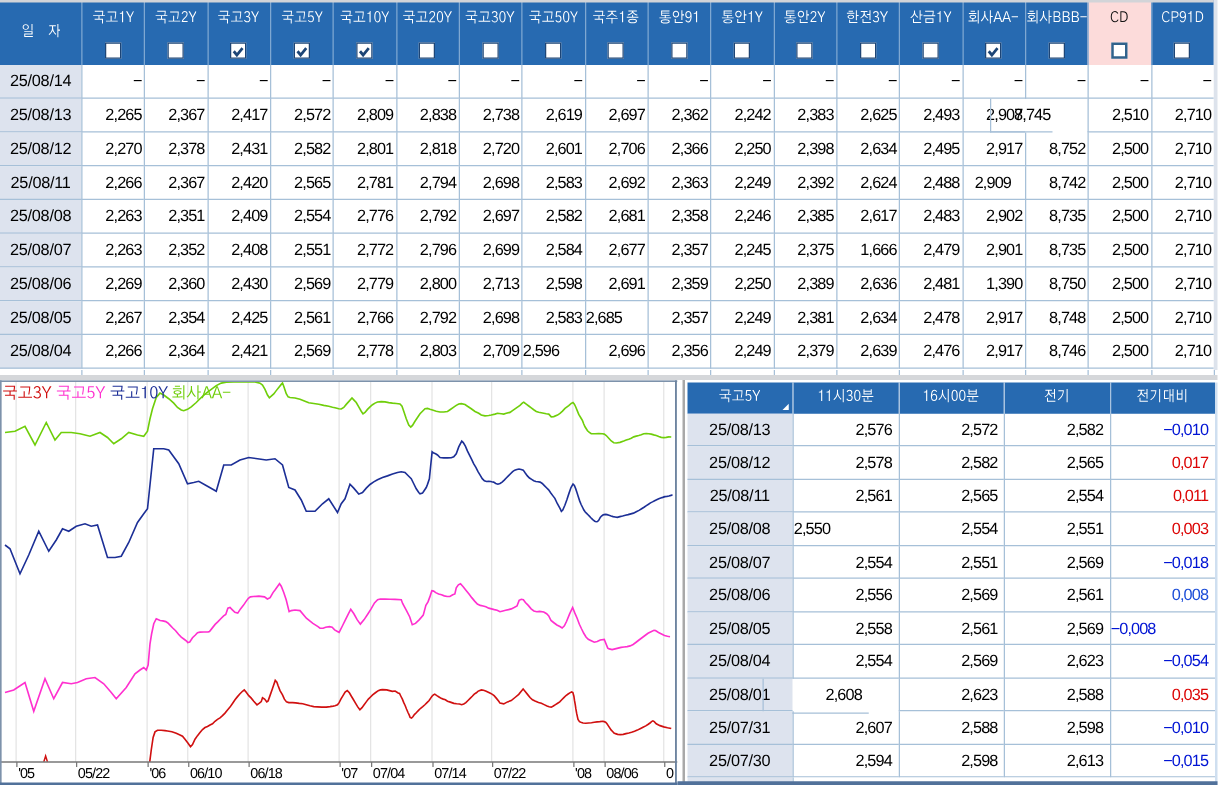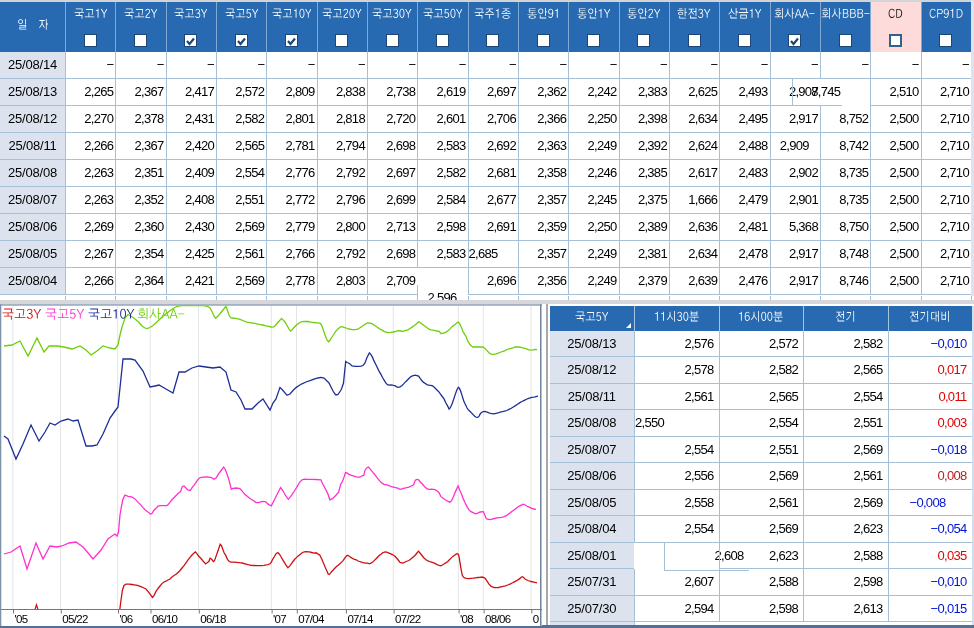--- a/index.html
+++ b/index.html
@@ -269,21 +269,21 @@
     <div style="position:absolute;left:266.3px;top:214px;width:50.33px;height:27px;box-sizing:border-box;border-bottom:1px solid #a6c0d8;border-left:1px solid #a6c0d8;text-align:right;line-height:26px;padding-right:2px">2,779</div>
     <div style="position:absolute;left:316.6px;top:214px;width:50.33px;height:27px;box-sizing:border-box;border-bottom:1px solid #a6c0d8;border-left:1px solid #a6c0d8;text-align:right;line-height:26px;padding-right:2px">2,800</div>
     <div style="position:absolute;left:367.0px;top:214px;width:50.33px;height:27px;box-sizing:border-box;border-bottom:1px solid #a6c0d8;border-left:1px solid #a6c0d8;text-align:right;line-height:26px;padding-right:2px">2,713</div>
     <div style="position:absolute;left:417.3px;top:214px;width:50.33px;height:27px;box-sizing:border-box;border-bottom:1px solid #a6c0d8;border-left:1px solid #a6c0d8;text-align:right;line-height:26px;padding-right:2px">2,598</div>
     <div style="position:absolute;left:467.6px;top:214px;width:50.33px;height:27px;box-sizing:border-box;border-bottom:1px solid #a6c0d8;border-left:1px solid #a6c0d8;text-align:right;line-height:26px;padding-right:2px">2,691</div>
     <div style="position:absolute;left:518.0px;top:214px;width:50.33px;height:27px;box-sizing:border-box;border-bottom:1px solid #a6c0d8;border-left:1px solid #a6c0d8;text-align:right;line-height:26px;padding-right:2px">2,359</div>
     <div style="position:absolute;left:568.3px;top:214px;width:50.33px;height:27px;box-sizing:border-box;border-bottom:1px solid #a6c0d8;border-left:1px solid #a6c0d8;text-align:right;line-height:26px;padding-right:2px">2,250</div>
     <div style="position:absolute;left:618.6px;top:214px;width:50.33px;height:27px;box-sizing:border-box;border-bottom:1px solid #a6c0d8;border-left:1px solid #a6c0d8;text-align:right;line-height:26px;padding-right:2px">2,389</div>
     <div style="position:absolute;left:669.0px;top:214px;width:50.33px;height:27px;box-sizing:border-box;border-bottom:1px solid #a6c0d8;border-left:1px solid #a6c0d8;text-align:right;line-height:26px;padding-right:2px">2,636</div>
     <div style="position:absolute;left:719.3px;top:214px;width:50.33px;height:27px;box-sizing:border-box;border-bottom:1px solid #a6c0d8;border-left:1px solid #a6c0d8;text-align:right;line-height:26px;padding-right:2px">2,481</div>
-    <div style="position:absolute;left:769.6px;top:214px;width:50.33px;height:27px;box-sizing:border-box;border-bottom:1px solid #a6c0d8;border-left:1px solid #a6c0d8;text-align:right;line-height:26px;padding-right:2px">5,368</div>
+    <div style="position:absolute;left:769.6px;top:214px;width:50.33px;height:27px;box-sizing:border-box;border-bottom:1px solid #a6c0d8;border-left:1px solid #a6c0d8;text-align:right;line-height:26px;padding-right:2px">1,390</div>
     <div style="position:absolute;left:820.0px;top:214px;width:50.33px;height:27px;box-sizing:border-box;border-bottom:1px solid #a6c0d8;border-left:1px solid #a6c0d8;text-align:right;line-height:26px;padding-right:2px">8,750</div>
     <div style="position:absolute;left:870.3px;top:214px;width:50.33px;height:27px;box-sizing:border-box;border-bottom:1px solid #a6c0d8;border-left:1px solid #a6c0d8;text-align:right;line-height:26px;padding-right:2px">2,500</div>
     <div style="position:absolute;left:920.6px;top:214px;width:50.33px;height:27px;box-sizing:border-box;border-bottom:1px solid #a6c0d8;border-left:1px solid #a6c0d8;text-align:right;line-height:26px;padding-right:2px">2,710</div>
     <div style="position:absolute;left:0;top:241px;width:65px;height:27px;box-sizing:border-box;background:#dde3ee;border-bottom:1px solid #a6c0d8;text-align:center;line-height:26px;letter-spacing:-0.2px">25/08/05</div>
     <div style="position:absolute;left:65.0px;top:241px;width:50.33px;height:27px;box-sizing:border-box;border-bottom:1px solid #a6c0d8;border-left:1px solid #a6c0d8;text-align:right;line-height:26px;padding-right:2px">2,267</div>
     <div style="position:absolute;left:115.3px;top:241px;width:50.33px;height:27px;box-sizing:border-box;border-bottom:1px solid #a6c0d8;border-left:1px solid #a6c0d8;text-align:right;line-height:26px;padding-right:2px">2,354</div>
     <div style="position:absolute;left:165.7px;top:241px;width:50.33px;height:27px;box-sizing:border-box;border-bottom:1px solid #a6c0d8;border-left:1px solid #a6c0d8;text-align:right;line-height:26px;padding-right:2px">2,425</div>
     <div style="position:absolute;left:216.0px;top:241px;width:50.33px;height:27px;box-sizing:border-box;border-bottom:1px solid #a6c0d8;border-left:1px solid #a6c0d8;text-align:right;line-height:26px;padding-right:2px">2,561</div>
     <div style="position:absolute;left:266.3px;top:241px;width:50.33px;height:27px;box-sizing:border-box;border-bottom:1px solid #a6c0d8;border-left:1px solid #a6c0d8;text-align:right;line-height:26px;padding-right:2px">2,766</div>
     <div style="position:absolute;left:316.6px;top:241px;width:50.33px;height:27px;box-sizing:border-box;border-bottom:1px solid #a6c0d8;border-left:1px solid #a6c0d8;text-align:right;line-height:26px;padding-right:2px">2,792</div>
@@ -300,21 +300,21 @@
     <div style="position:absolute;left:870.3px;top:241px;width:50.33px;height:27px;box-sizing:border-box;border-bottom:1px solid #a6c0d8;border-left:1px solid #a6c0d8;text-align:right;line-height:26px;padding-right:2px">2,500</div>
     <div style="position:absolute;left:920.6px;top:241px;width:50.33px;height:27px;box-sizing:border-box;border-bottom:1px solid #a6c0d8;border-left:1px solid #a6c0d8;text-align:right;line-height:26px;padding-right:2px">2,710</div>
     <div style="position:absolute;left:0;top:268px;width:65px;height:27px;box-sizing:border-box;background:#dde3ee;border-bottom:1px solid #a6c0d8;text-align:center;line-height:26px;letter-spacing:-0.2px">25/08/04</div>
     <div style="position:absolute;left:65.0px;top:268px;width:50.33px;height:27px;box-sizing:border-box;border-bottom:1px solid #a6c0d8;border-left:1px solid #a6c0d8;text-align:right;line-height:26px;padding-right:2px">2,266</div>
     <div style="position:absolute;left:115.3px;top:268px;width:50.33px;height:27px;box-sizing:border-box;border-bottom:1px solid #a6c0d8;border-left:1px solid #a6c0d8;text-align:right;line-height:26px;padding-right:2px">2,364</div>
     <div style="position:absolute;left:165.7px;top:268px;width:50.33px;height:27px;box-sizing:border-box;border-bottom:1px solid #a6c0d8;border-left:1px solid #a6c0d8;text-align:right;line-height:26px;padding-right:2px">2,421</div>
     <div style="position:absolute;left:216.0px;top:268px;width:50.33px;height:27px;box-sizing:border-box;border-bottom:1px solid #a6c0d8;border-left:1px solid #a6c0d8;text-align:right;line-height:26px;padding-right:2px">2,569</div>
     <div style="position:absolute;left:266.3px;top:268px;width:50.33px;height:27px;box-sizing:border-box;border-bottom:1px solid #a6c0d8;border-left:1px solid #a6c0d8;text-align:right;line-height:26px;padding-right:2px">2,778</div>
     <div style="position:absolute;left:316.6px;top:268px;width:50.33px;height:27px;box-sizing:border-box;border-bottom:1px solid #a6c0d8;border-left:1px solid #a6c0d8;text-align:right;line-height:26px;padding-right:2px">2,803</div>
     <div style="position:absolute;left:367.0px;top:268px;width:50.33px;height:27px;box-sizing:border-box;border-bottom:1px solid #a6c0d8;border-left:1px solid #a6c0d8;text-align:right;line-height:26px;padding-right:2px">2,709</div>
-    <div style="position:absolute;left:417.3px;top:285px;width:50.33px;height:27px;box-sizing:border-box;border-bottom:1px solid #a6c0d8;border-left:1px solid #a6c0d8;text-align:center;line-height:26px;padding-right:2px">2,596</div>
+    <div style="position:absolute;left:417.3px;top:268px;width:50.33px;height:27px;box-sizing:border-box;border-bottom:1px solid #a6c0d8;border-left:1px solid #a6c0d8;text-align:left;line-height:26px;padding-right:2px">2,596</div>
     <div style="position:absolute;left:467.6px;top:268px;width:50.33px;height:27px;box-sizing:border-box;border-bottom:1px solid #a6c0d8;border-left:1px solid #a6c0d8;text-align:right;line-height:26px;padding-right:2px">2,696</div>
     <div style="position:absolute;left:518.0px;top:268px;width:50.33px;height:27px;box-sizing:border-box;border-bottom:1px solid #a6c0d8;border-left:1px solid #a6c0d8;text-align:right;line-height:26px;padding-right:2px">2,356</div>
     <div style="position:absolute;left:568.3px;top:268px;width:50.33px;height:27px;box-sizing:border-box;border-bottom:1px solid #a6c0d8;border-left:1px solid #a6c0d8;text-align:right;line-height:26px;padding-right:2px">2,249</div>
     <div style="position:absolute;left:618.6px;top:268px;width:50.33px;height:27px;box-sizing:border-box;border-bottom:1px solid #a6c0d8;border-left:1px solid #a6c0d8;text-align:right;line-height:26px;padding-right:2px">2,379</div>
     <div style="position:absolute;left:669.0px;top:268px;width:50.33px;height:27px;box-sizing:border-box;border-bottom:1px solid #a6c0d8;border-left:1px solid #a6c0d8;text-align:right;line-height:26px;padding-right:2px">2,639</div>
     <div style="position:absolute;left:719.3px;top:268px;width:50.33px;height:27px;box-sizing:border-box;border-bottom:1px solid #a6c0d8;border-left:1px solid #a6c0d8;text-align:right;line-height:26px;padding-right:2px">2,476</div>
     <div style="position:absolute;left:769.6px;top:268px;width:50.33px;height:27px;box-sizing:border-box;border-bottom:1px solid #a6c0d8;border-left:1px solid #a6c0d8;text-align:right;line-height:26px;padding-right:2px">2,917</div>
     <div style="position:absolute;left:820.0px;top:268px;width:50.33px;height:27px;box-sizing:border-box;border-bottom:1px solid #a6c0d8;border-left:1px solid #a6c0d8;text-align:right;line-height:26px;padding-right:2px">8,746</div>
     <div style="position:absolute;left:870.3px;top:268px;width:50.33px;height:27px;box-sizing:border-box;border-bottom:1px solid #a6c0d8;border-left:1px solid #a6c0d8;text-align:right;line-height:26px;padding-right:2px">2,500</div>
     <div style="position:absolute;left:920.6px;top:268px;width:50.33px;height:27px;box-sizing:border-box;border-bottom:1px solid #a6c0d8;border-left:1px solid #a6c0d8;text-align:right;line-height:26px;padding-right:2px">2,710</div>
@@ -466,33 +466,33 @@
 <div style="position:absolute;left:887.5px;top:410.0px;width:84.0px;height:26.5px;box-sizing:border-box;border-bottom:1px solid #a6c0d8;border-left:1px solid #a6c0d8;text-align:right;line-height:26.5px;padding-right:5px;color:#dc0505;">0,003</div>
 <div style="position:absolute;left:549.6px;top:436.5px;width:84.4px;height:26.5px;background:#dde3ee;border-bottom:1px solid #a6c0d8;box-sizing:border-box;text-align:center;line-height:26.5px;letter-spacing:-0.2px">25/08/07</div>
 <div style="position:absolute;left:634.0px;top:436.5px;width:84.5px;height:26.5px;box-sizing:border-box;border-bottom:1px solid #a6c0d8;border-left:1px solid #a6c0d8;text-align:right;line-height:26.5px;padding-right:5px;">2,554</div>
 <div style="position:absolute;left:718.5px;top:436.5px;width:84.5px;height:26.5px;box-sizing:border-box;border-bottom:1px solid #a6c0d8;border-left:1px solid #a6c0d8;text-align:right;line-height:26.5px;padding-right:5px;">2,551</div>
 <div style="position:absolute;left:803.0px;top:436.5px;width:84.5px;height:26.5px;box-sizing:border-box;border-bottom:1px solid #a6c0d8;border-left:1px solid #a6c0d8;text-align:right;line-height:26.5px;padding-right:5px;">2,569</div>
 <div style="position:absolute;left:887.5px;top:436.5px;width:84.0px;height:26.5px;box-sizing:border-box;border-bottom:1px solid #a6c0d8;border-left:1px solid #a6c0d8;text-align:right;line-height:26.5px;padding-right:5px;color:#0014d4;">−0,018</div>
 <div style="position:absolute;left:549.6px;top:463.0px;width:84.4px;height:26.5px;background:#dde3ee;border-bottom:1px solid #a6c0d8;box-sizing:border-box;text-align:center;line-height:26.5px;letter-spacing:-0.2px">25/08/06</div>
 <div style="position:absolute;left:634.0px;top:463.0px;width:84.5px;height:26.5px;box-sizing:border-box;border-bottom:1px solid #a6c0d8;border-left:1px solid #a6c0d8;text-align:right;line-height:26.5px;padding-right:5px;">2,556</div>
 <div style="position:absolute;left:718.5px;top:463.0px;width:84.5px;height:26.5px;box-sizing:border-box;border-bottom:1px solid #a6c0d8;border-left:1px solid #a6c0d8;text-align:right;line-height:26.5px;padding-right:5px;">2,569</div>
 <div style="position:absolute;left:803.0px;top:463.0px;width:84.5px;height:26.5px;box-sizing:border-box;border-bottom:1px solid #a6c0d8;border-left:1px solid #a6c0d8;text-align:right;line-height:26.5px;padding-right:5px;">2,561</div>
-<div style="position:absolute;left:887.5px;top:463.0px;width:84.0px;height:26.5px;box-sizing:border-box;border-bottom:1px solid #a6c0d8;border-left:1px solid #a6c0d8;text-align:right;line-height:26.5px;padding-right:5px;color:#b91c1c;">0,008</div>
+<div style="position:absolute;left:887.5px;top:463.0px;width:84.0px;height:26.5px;box-sizing:border-box;border-bottom:1px solid #a6c0d8;border-left:1px solid #a6c0d8;text-align:right;line-height:26.5px;padding-right:5px;color:#1d4ed8;">0,008</div>
 <div style="position:absolute;left:549.6px;top:489.5px;width:84.4px;height:26.5px;background:#dde3ee;border-bottom:1px solid #a6c0d8;box-sizing:border-box;text-align:center;line-height:26.5px;letter-spacing:-0.2px">25/08/05</div>
 <div style="position:absolute;left:634.0px;top:489.5px;width:84.5px;height:26.5px;box-sizing:border-box;border-bottom:1px solid #a6c0d8;border-left:1px solid #a6c0d8;text-align:right;line-height:26.5px;padding-right:5px;">2,558</div>
 <div style="position:absolute;left:718.5px;top:489.5px;width:84.5px;height:26.5px;box-sizing:border-box;border-bottom:1px solid #a6c0d8;border-left:1px solid #a6c0d8;text-align:right;line-height:26.5px;padding-right:5px;">2,561</div>
 <div style="position:absolute;left:803.0px;top:489.5px;width:84.5px;height:26.5px;box-sizing:border-box;border-bottom:1px solid #a6c0d8;border-left:1px solid #a6c0d8;text-align:right;line-height:26.5px;padding-right:5px;">2,569</div>
-<div style="position:absolute;left:887.5px;top:489.5px;width:84.0px;height:26.5px;box-sizing:border-box;border-bottom:1px solid #a6c0d8;border-left:1px solid #a6c0d8;text-align:center;line-height:26.5px;padding-right:5px;color:#0014d4;">−0,008</div>
+<div style="position:absolute;left:887.5px;top:489.5px;width:84.0px;height:26.5px;box-sizing:border-box;border-bottom:1px solid #a6c0d8;border-left:1px solid #a6c0d8;text-align:left;line-height:26.5px;padding-right:5px;color:#0014d4;">−0,008</div>
 <div style="position:absolute;left:549.6px;top:516.0px;width:84.4px;height:26.5px;background:#dde3ee;border-bottom:1px solid #a6c0d8;box-sizing:border-box;text-align:center;line-height:26.5px;letter-spacing:-0.2px">25/08/04</div>
 <div style="position:absolute;left:634.0px;top:516.0px;width:84.5px;height:26.5px;box-sizing:border-box;border-bottom:1px solid #a6c0d8;border-left:1px solid #a6c0d8;text-align:right;line-height:26.5px;padding-right:5px;">2,554</div>
 <div style="position:absolute;left:718.5px;top:516.0px;width:84.5px;height:26.5px;box-sizing:border-box;border-bottom:1px solid #a6c0d8;border-left:1px solid #a6c0d8;text-align:right;line-height:26.5px;padding-right:5px;">2,569</div>
 <div style="position:absolute;left:803.0px;top:516.0px;width:84.5px;height:26.5px;box-sizing:border-box;border-bottom:1px solid #a6c0d8;border-left:1px solid #a6c0d8;text-align:right;line-height:26.5px;padding-right:5px;">2,623</div>
 <div style="position:absolute;left:887.5px;top:516.0px;width:84.0px;height:26.5px;box-sizing:border-box;border-bottom:1px solid #a6c0d8;border-left:1px solid #a6c0d8;text-align:right;line-height:26.5px;padding-right:5px;color:#0014d4;">−0,054</div>
 <div style="position:absolute;left:549.6px;top:542.5px;width:84.4px;height:26.5px;background:#dde3ee;border-bottom:1px solid #a6c0d8;box-sizing:border-box;text-align:center;line-height:26.5px;letter-spacing:-0.2px">25/08/01</div>
-<div style="position:absolute;left:664px;top:542.5px;width:84.5px;height:28px;box-sizing:border-box;border-bottom:1px solid #a6c0d8;border-left:1px solid #a6c0d8;text-align:right;line-height:26.5px;padding-right:5px;">2,608</div>
+<div style="position:absolute;left:610px;top:542.5px;width:84.5px;height:28px;box-sizing:border-box;border-bottom:1px solid #a6c0d8;border-left:1px solid #a6c0d8;text-align:right;line-height:26.5px;padding-right:5px;">2,608</div>
 <div style="position:absolute;left:718.5px;top:542.5px;width:84.5px;height:26.5px;box-sizing:border-box;border-bottom:1px solid #a6c0d8;border-left:1px solid #a6c0d8;text-align:right;line-height:26.5px;padding-right:5px;">2,623</div>
 <div style="position:absolute;left:803.0px;top:542.5px;width:84.5px;height:26.5px;box-sizing:border-box;border-bottom:1px solid #a6c0d8;border-left:1px solid #a6c0d8;text-align:right;line-height:26.5px;padding-right:5px;">2,588</div>
 <div style="position:absolute;left:887.5px;top:542.5px;width:84.0px;height:26.5px;box-sizing:border-box;border-bottom:1px solid #a6c0d8;border-left:1px solid #a6c0d8;text-align:right;line-height:26.5px;padding-right:5px;color:#dc0505;">0,035</div>
 <div style="position:absolute;left:549.6px;top:569.0px;width:84.4px;height:26.5px;background:#dde3ee;border-bottom:1px solid #a6c0d8;box-sizing:border-box;text-align:center;line-height:26.5px;letter-spacing:-0.2px">25/07/31</div>
 <div style="position:absolute;left:634.0px;top:569.0px;width:84.5px;height:26.5px;box-sizing:border-box;border-bottom:1px solid #a6c0d8;border-left:1px solid #a6c0d8;text-align:right;line-height:26.5px;padding-right:5px;">2,607</div>
 <div style="position:absolute;left:718.5px;top:569.0px;width:84.5px;height:26.5px;box-sizing:border-box;border-bottom:1px solid #a6c0d8;border-left:1px solid #a6c0d8;text-align:right;line-height:26.5px;padding-right:5px;">2,588</div>
 <div style="position:absolute;left:803.0px;top:569.0px;width:84.5px;height:26.5px;box-sizing:border-box;border-bottom:1px solid #a6c0d8;border-left:1px solid #a6c0d8;text-align:right;line-height:26.5px;padding-right:5px;">2,598</div>
 <div style="position:absolute;left:887.5px;top:569.0px;width:84.0px;height:26.5px;box-sizing:border-box;border-bottom:1px solid #a6c0d8;border-left:1px solid #a6c0d8;text-align:right;line-height:26.5px;padding-right:5px;color:#0014d4;">−0,010</div>
 <div style="position:absolute;left:549.6px;top:595.5px;width:84.4px;height:26.5px;background:#dde3ee;border-bottom:1px solid #a6c0d8;box-sizing:border-box;text-align:center;line-height:26.5px;letter-spacing:-0.2px">25/07/30</div>
 <div style="position:absolute;left:634.0px;top:595.5px;width:84.5px;height:26.5px;box-sizing:border-box;border-bottom:1px solid #a6c0d8;border-left:1px solid #a6c0d8;text-align:right;line-height:26.5px;padding-right:5px;">2,594</div>

